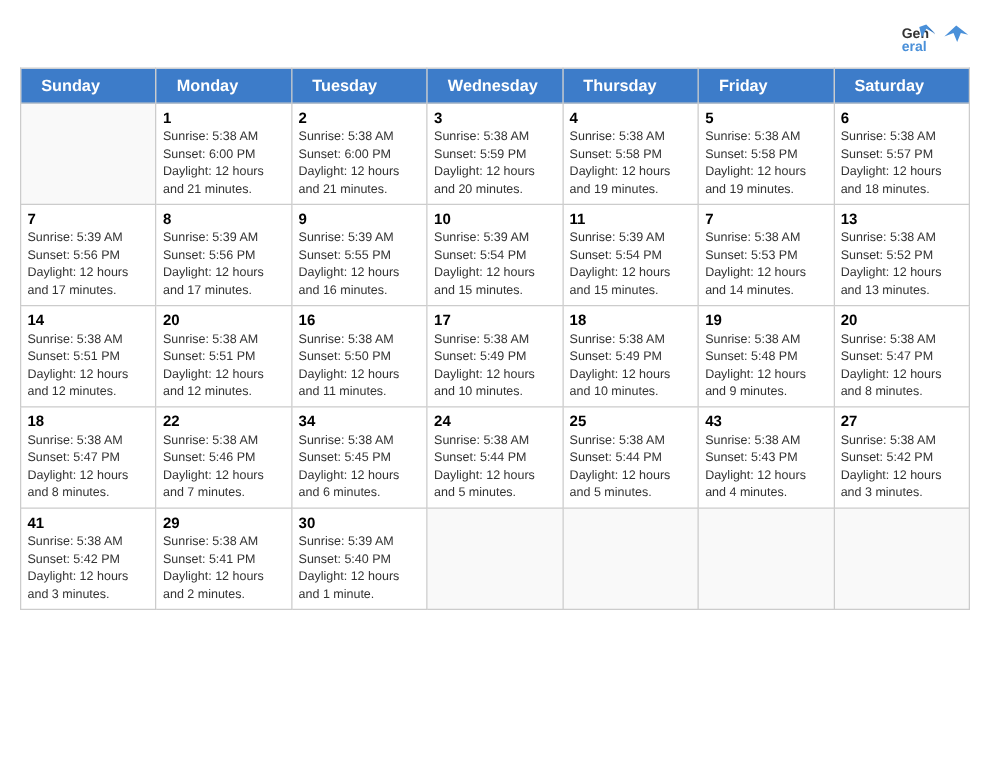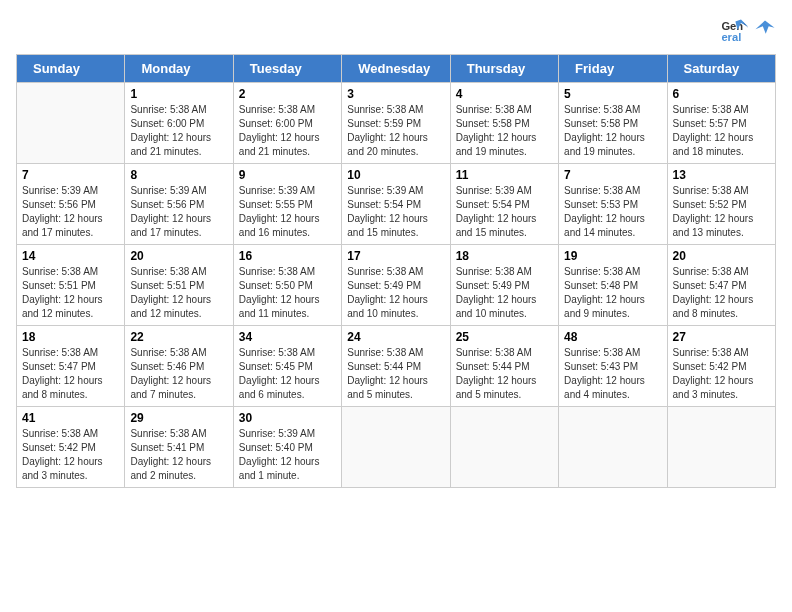--- a/index.html
+++ b/index.html
@@ -227,21 +227,21 @@
         </td>
         <td>
           <span class="day-number">24</span>
           <div class="day-info">Sunrise: 5:38 AM<br>Sunset: 5:44 PM<br>Daylight: 12 hours<br>and 5 minutes.</div>
         </td>
         <td>
           <span class="day-number">25</span>
           <div class="day-info">Sunrise: 5:38 AM<br>Sunset: 5:44 PM<br>Daylight: 12 hours<br>and 5 minutes.</div>
         </td>
         <td>
-          <span class="day-number">48</span>
+          <span class="day-number">43</span>
           <div class="day-info">Sunrise: 5:38 AM<br>Sunset: 5:43 PM<br>Daylight: 12 hours<br>and 4 minutes.</div>
         </td>
         <td>
           <span class="day-number">27</span>
           <div class="day-info">Sunrise: 5:38 AM<br>Sunset: 5:42 PM<br>Daylight: 12 hours<br>and 3 minutes.</div>
         </td>
       </tr>
       <tr>
         <td>
           <span class="day-number">41</span>

